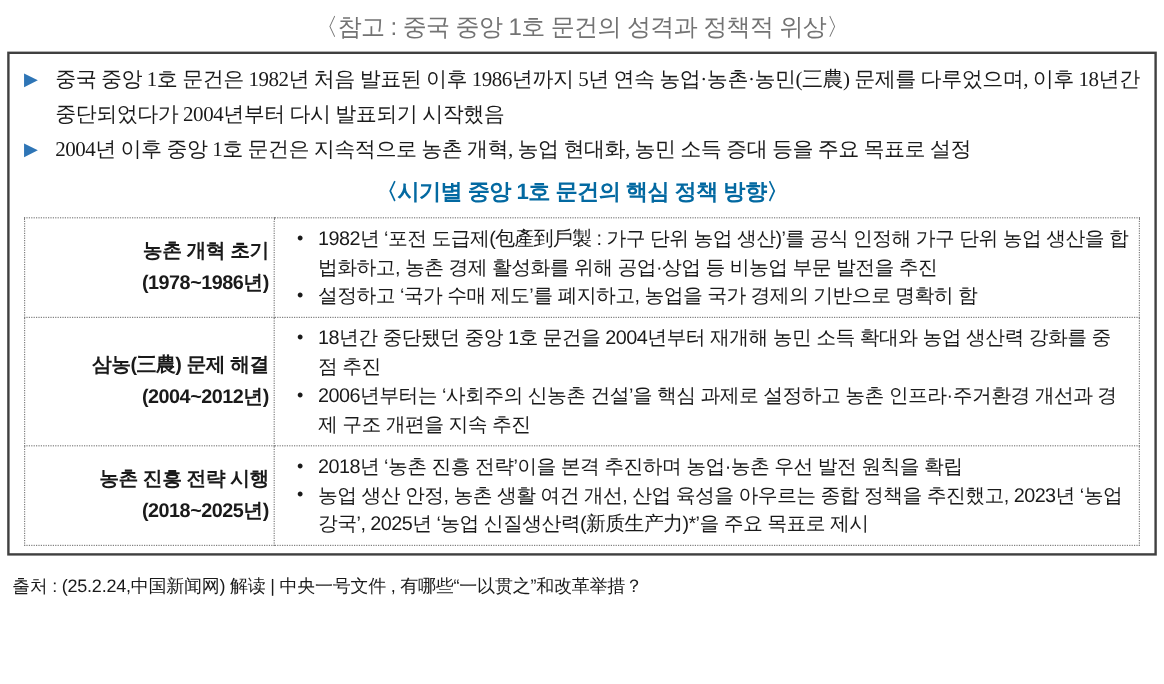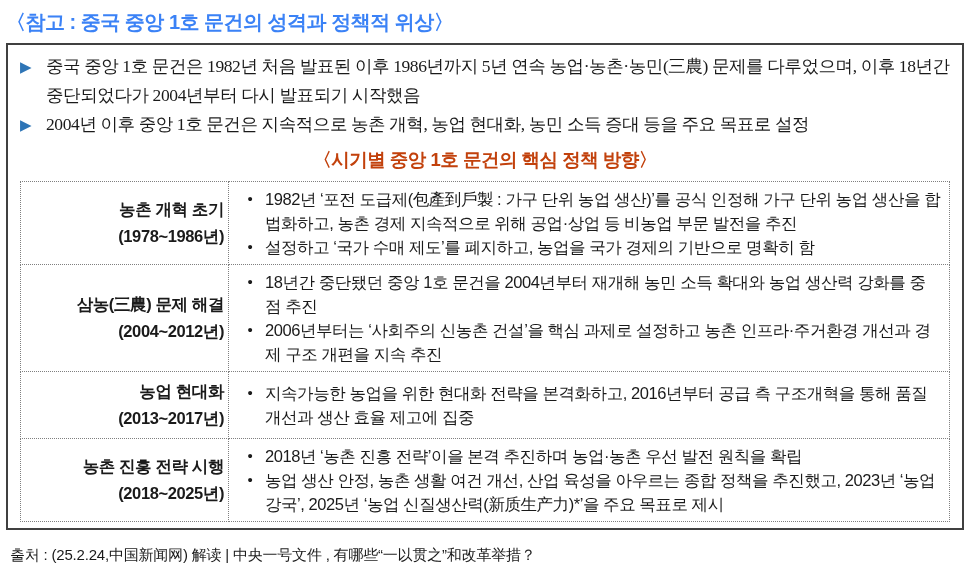--- a/index.html
+++ b/index.html
@@ -5,23 +5,24 @@
   * { margin: 0; padding: 0; box-sizing: border-box; }
   html, body {
     width: 970px; height: 570px;
     background: #ffffff;
     font-family: "Liberation Sans", "DejaVu Sans", sans-serif;
     color: #1a1a1a;
   }
   .page { width: 970px; height: 570px; padding: 6px 6px 0 6px; position: relative; }
 
   .title {
-    color: #3b82f6;
+    text-align: center;
+    color: #737373;
     font-size: 20px;
-    font-weight: bold;
+    font-weight: normal;
     letter-spacing: -0.5px;
     padding: 3px 0 7px 0;
   }
 
   .content-box {
     border: 2px solid #404040;
     padding: 7px 12px 6px 12px;
   }
 
   .intro-item {
@@ -36,21 +37,21 @@
     font-size: 15px;
     line-height: 29px;
     width: 26px;
     flex: 0 0 26px;
     text-align: left;
   }
   .intro-text { flex: 1; font-family: Liberation Serif, serif; }
 
   .subtitle {
     text-align: center;
-    color: #c2410c;
+    color: #0369a1;
     font-size: 18.5px;
     font-weight: bold;
     letter-spacing: -0.5px;
     padding: 8px 0 9px 0;
   }
 
   table.policy {
     width: 100%;
     border-collapse: collapse;
   }
@@ -118,21 +119,21 @@
       <tbody>
           <tr>
         <td class="period-cell">
           <div>농촌 개혁 초기</div>
           <div>(1978~1986년)</div>
         </td>
         <td class="detail-cell">
           <ul class="detail-list">
             <li>
               <span class="dot">•</span>
-              <span class="li-text">1982년 ‘포전 도급제(包產到戶製 : 가구 단위 농업 생산)’를 공식 인정해 가구 단위 농업 생산을 합법화하고, 농촌 경제 지속적으로 위해 공업·상업 등 비농업 부문 발전을 추진</span>
+              <span class="li-text">1982년 ‘포전 도급제(包產到戶製 : 가구 단위 농업 생산)’를 공식 인정해 가구 단위 농업 생산을 합법화하고, 농촌 경제 활성화를 위해 공업·상업 등 비농업 부문 발전을 추진</span>
             </li>
             <li>
               <span class="dot">•</span>
               <span class="li-text">설정하고 ‘국가 수매 제도’를 폐지하고, 농업을 국가 경제의 기반으로 명확히 함</span>
             </li>
           </ul>
         </td>
       </tr>
       <tr>
         <td class="period-cell">
@@ -141,34 +142,20 @@
         </td>
         <td class="detail-cell">
           <ul class="detail-list">
             <li>
               <span class="dot">•</span>
               <span class="li-text">18년간 중단됐던 중앙 1호 문건을 2004년부터 재개해 농민 소득 확대와 농업 생산력 강화를 중점 추진</span>
             </li>
             <li>
               <span class="dot">•</span>
               <span class="li-text">2006년부터는 ‘사회주의 신농촌 건설’을 핵심 과제로 설정하고 농촌 인프라·주거환경 개선과 경제 구조 개편을 지속 추진</span>
-            </li>
-          </ul>
-        </td>
-      </tr>
-      <tr>
-        <td class="period-cell">
-          <div>농업 현대화</div>
-          <div>(2013~2017년)</div>
-        </td>
-        <td class="detail-cell">
-          <ul class="detail-list">
-            <li>
-              <span class="dot">•</span>
-              <span class="li-text">지속가능한 농업을 위한 현대화 전략을 본격화하고, 2016년부터 공급 측 구조개혁을 통해 품질 개선과 생산 효율 제고에 집중</span>
             </li>
           </ul>
         </td>
       </tr>
       <tr>
         <td class="period-cell">
           <div>농촌 진흥 전략 시행</div>
           <div>(2018~2025년)</div>
         </td>
         <td class="detail-cell">

